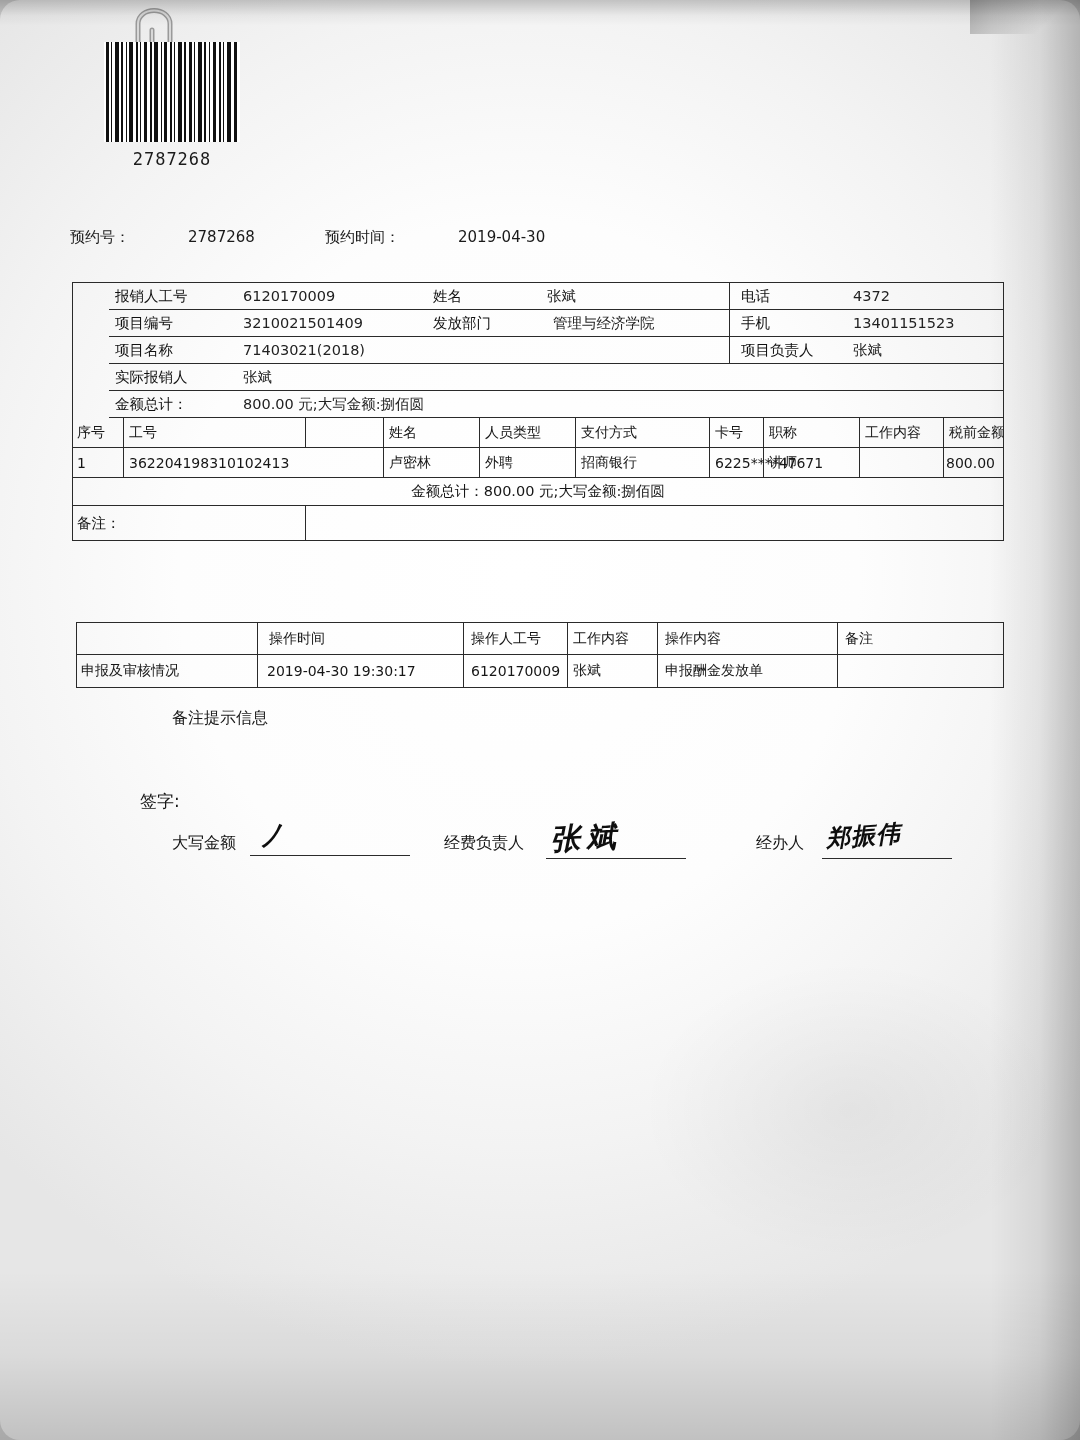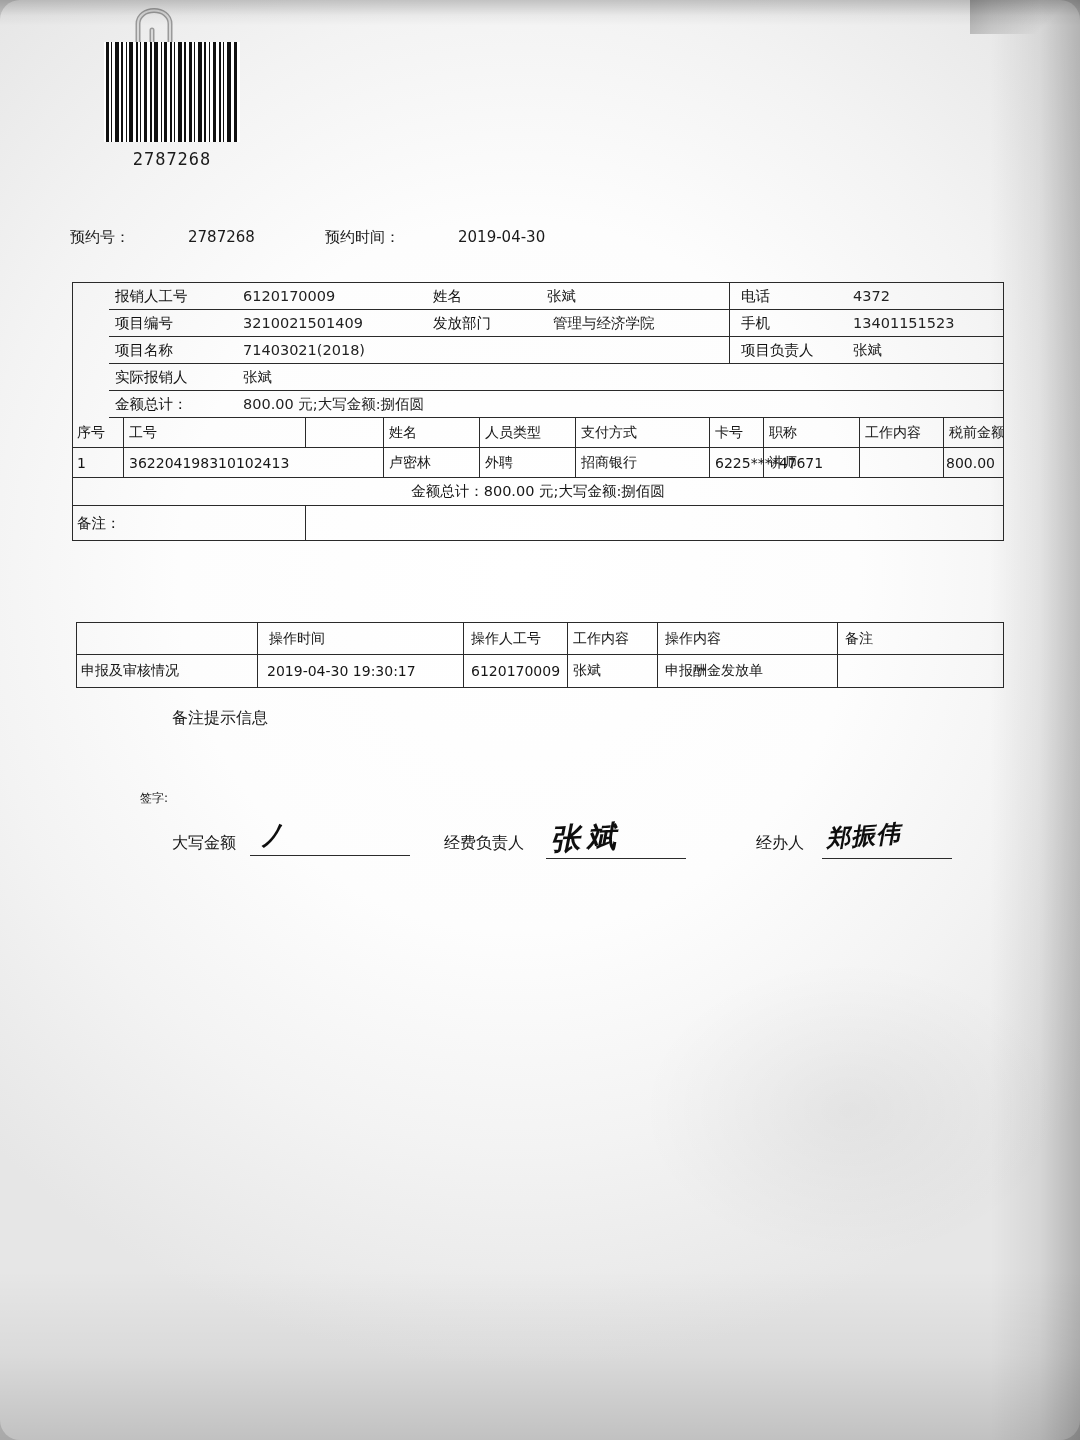--- a/index.html
+++ b/index.html
@@ -210,21 +210,21 @@
     position: absolute;
     left: 172px;
     top: 708px;
     font-size: 16px;
     color: #181818;
   }
   #sign-label {
     position: absolute;
     left: 140px;
     top: 790px;
-    font-size: 12px;
+    font-size: 17px;
     color: #151515;
   }
   .sign-item {
     position: absolute;
     font-size: 16px;
     color: #151515;
   }
   .sign-line {
     position: absolute;
     height: 1px;

